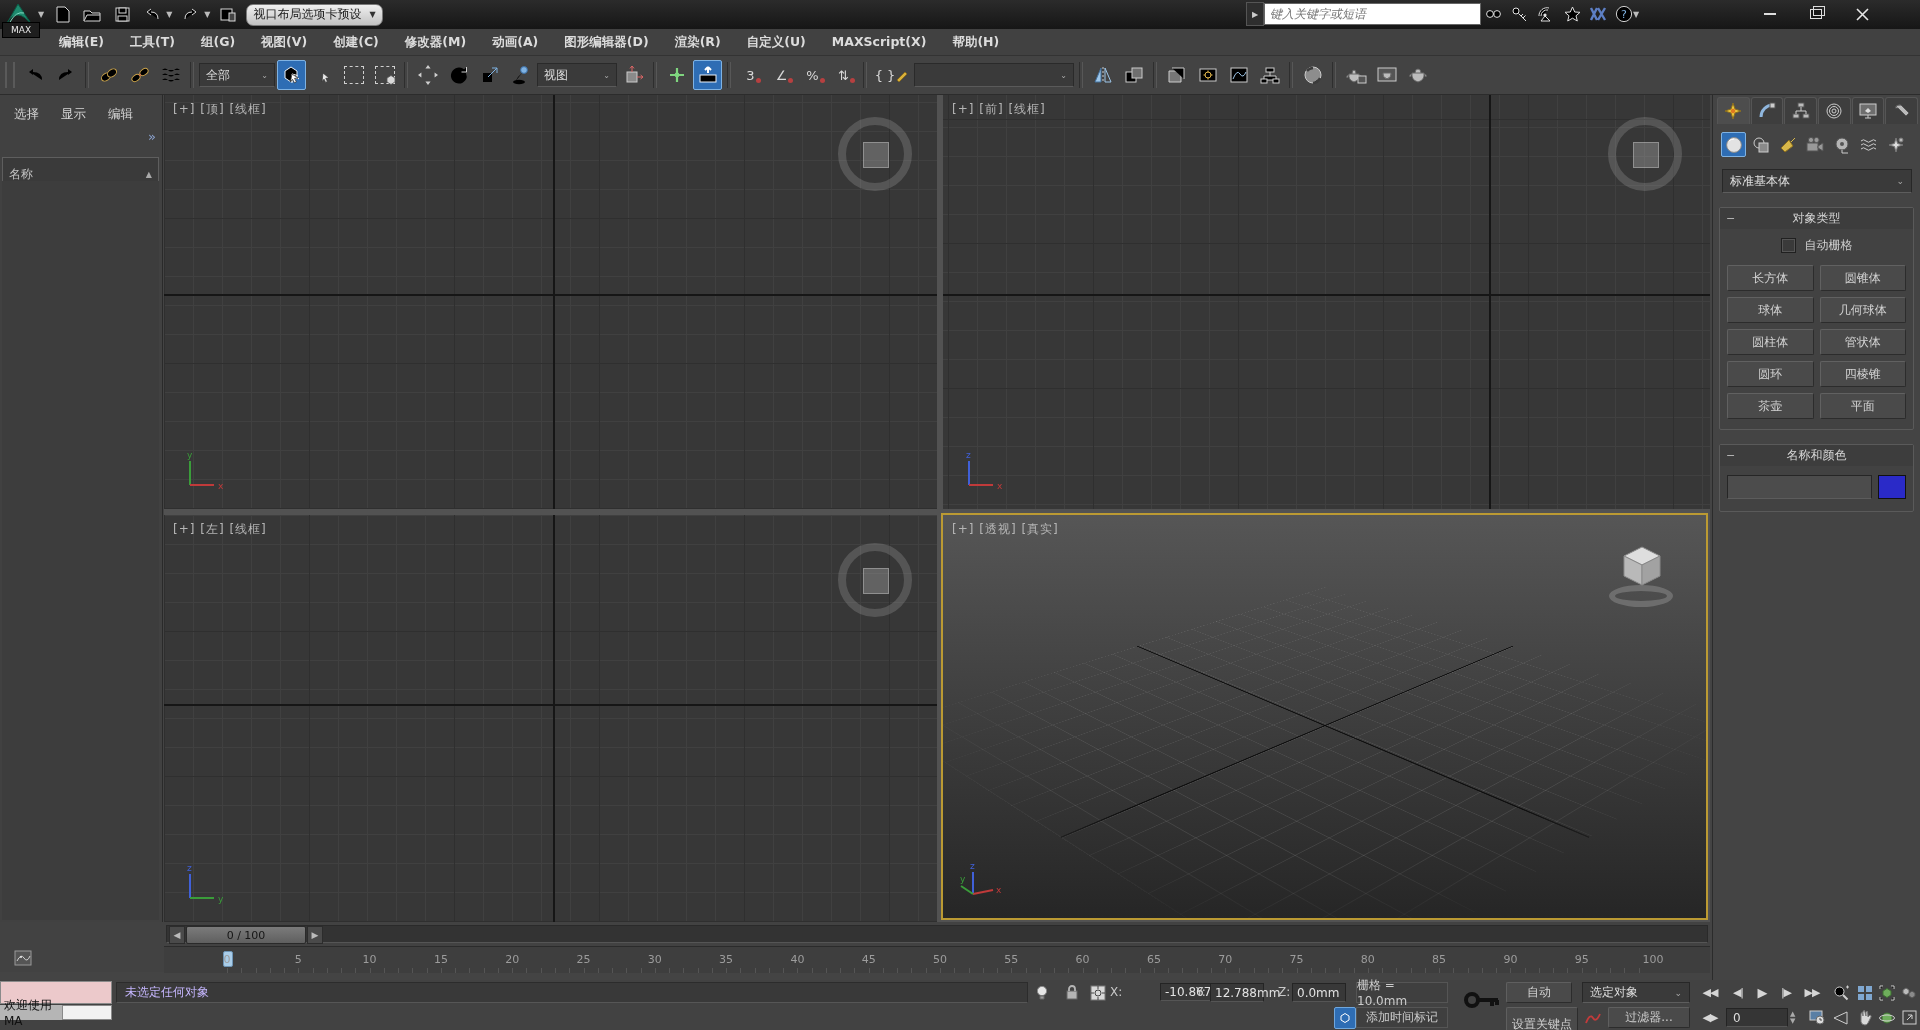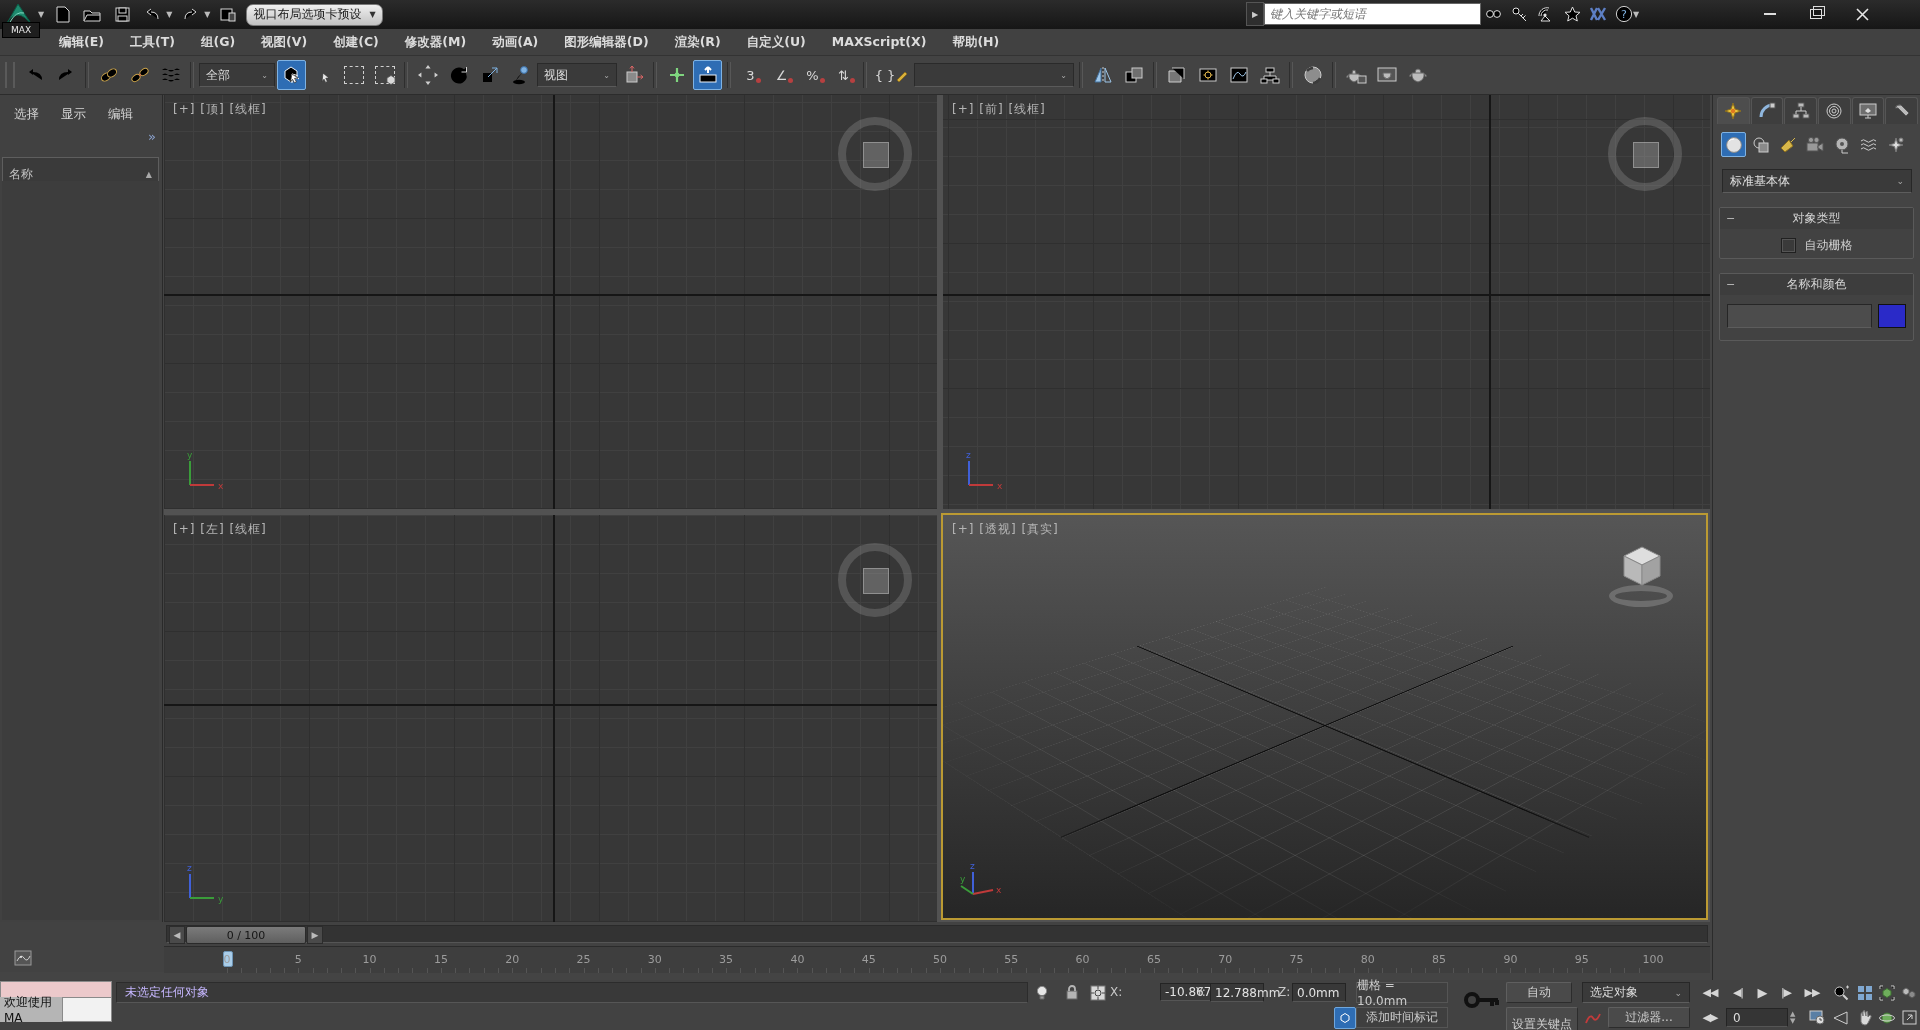--- a/index.html
+++ b/index.html
@@ -122,21 +122,21 @@
   #tl-left{left:0;top:922px;width:164px;height:50px;background:#424242;}
   #trackbar{left:164px;top:946px;width:1546px;height:26px;background:#3e3e3e;border-top:1px solid #2b2b2b;
             background-image:repeating-linear-gradient(90deg,#555 0 1px,transparent 1px 14.26px);
             background-size:1426px 5px;background-position:63px bottom;background-repeat:no-repeat;}
   .tick-label{position:absolute;top:6px;transform:translateX(-50%);color:#9c9c9c;font-size:11px;}
   .cur-marker{position:absolute;left:59px;top:4px;width:8px;height:14px;background:#a9cde9;border:1px solid #6d94b5;border-radius:2px;}
 
   
   #statusbar{left:0;top:980px;width:1920px;height:50px;background:#424242;}
   .row1{position:absolute;top:0;height:25px;}
-  .row2{position:absolute;top:17px;height:25px;}
+  .row2{position:absolute;top:25px;height:15px;}
   .pinkbox{left:0;width:112px;top:1px;height:23px;background:#ecc9cb;border:1px solid #8a8a8a;box-sizing:border-box;}
   .welcome{left:0;width:62px;background:#b5b5b5;color:#111;display:flex;align-items:center;padding-left:4px;box-sizing:border-box;font-size:12px;}
   .whitebox{left:62px;width:50px;background:#f2f2f2;border:1px solid #8a8a8a;box-sizing:border-box;}
   .promptbox{background:#393939;border:1px solid #2c2c2c;border-bottom-color:#565656;display:flex;align-items:center;
              padding:0 8px;color:#c4b5fd;box-sizing:border-box;}
   .sico{width:20px;display:flex;align-items:center;justify-content:center;}
   .coordlab{color:#c8c8c8;}
   .coordfield{background:#383838;border:1px solid #242424;border-bottom-color:#555;color:#e2e2e2;
               display:flex;align-items:center;padding:0 4px;box-sizing:border-box;}
   .gridbox{background:#3f3f3f;border:1px solid #555;color:#cccccc;display:flex;align-items:center;justify-content:center;box-sizing:border-box;}
@@ -675,20 +675,32 @@
     </div>
     <div class="rollout">
       <div class="rhead">
         <span class="minus">−</span>
         <span class="rtitle">对象类型</span>
       </div>
       <div class="agrow">
         <span class="cbox"></span>
         <span>自动栅格</span>
       </div>
+      <div class="btngrid">
+        <div class="cp-btn">长方体</div>
+        <div class="cp-btn">圆锥体</div>
+        <div class="cp-btn">球体</div>
+        <div class="cp-btn">几何球体</div>
+        <div class="cp-btn">圆柱体</div>
+        <div class="cp-btn">管状体</div>
+        <div class="cp-btn">圆环</div>
+        <div class="cp-btn">四棱锥</div>
+        <div class="cp-btn">茶壶</div>
+        <div class="cp-btn">平面</div>
+      </div>
     </div>
     <div class="rollout">
       <div class="rhead">
         <span class="minus">−</span>
         <span class="rtitle">名称和颜色</span>
       </div>
       <div class="ncrow">
         <div class="nfield"></div>
         <div class="swatch"></div>
       </div>

